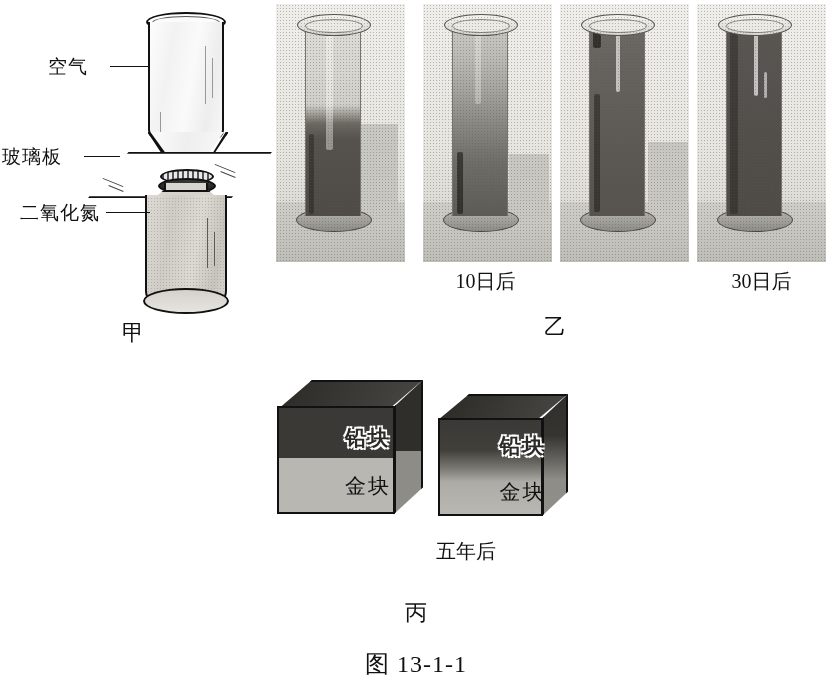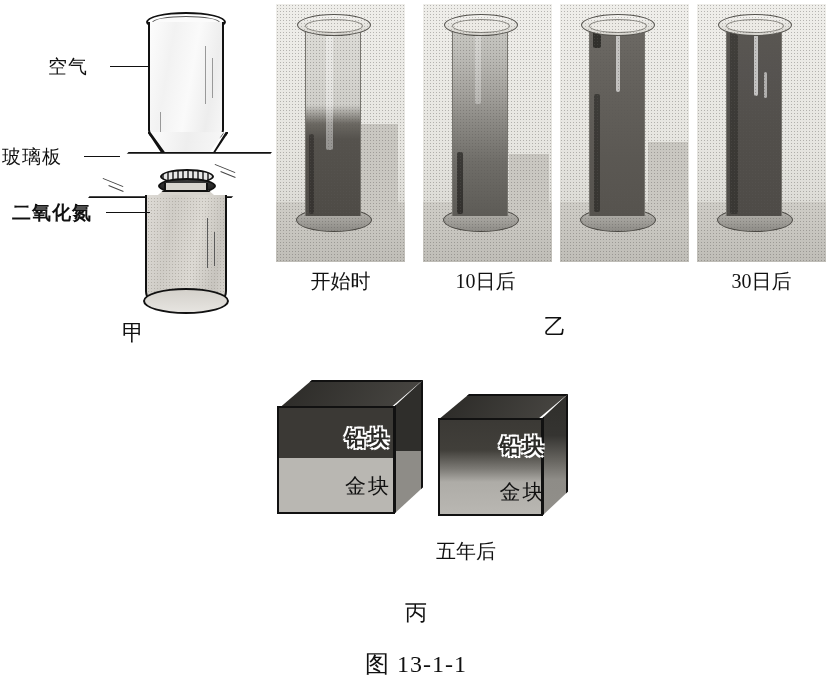--- a/index.html
+++ b/index.html
@@ -279,21 +279,21 @@
   <div class="lb-bottom"></div>
   <div class="lb-gloss" style="left:207px;top:218px;height:50px;"></div>
   <div class="lb-gloss" style="left:214px;top:232px;height:34px;"></div>
 
   <div class="lbl" style="left:48px;top:54px;">空气</div>
   <div class="leader" style="left:110px;top:66px;width:40px;"></div>
 
   <div class="lbl" style="left:2px;top:144px;">玻璃板</div>
   <div class="leader" style="left:84px;top:156px;width:36px;"></div>
 
-  <div class="lbl" style="left:12px;top:200px;font-weight:bold;">二氧化氮</div>
+  <div class="lbl" style="left:20px;top:200px;">二氧化氮</div>
   <div class="leader" style="left:106px;top:212px;width:44px;"></div>
 
   <div class="panel-letter" style="left:122px;top:318px;">甲</div>
 </div>
 
 <div class="fig" id="panel-yi">
 
   <div class="photo" style="left:4px;">
     <div class="bench"></div>
     <div class="shadowbox" style="left:82px;top:120px;height:96px;"></div>
@@ -302,21 +302,20 @@
       <div class="cyl-tube" style="left:29px;top:20px;width:56px;height:192px;
            background:linear-gradient(#dcdbd6 0%,#d6d5d0 26%,#cfcec9 42%,#6b6862 52%,#55524d 60%,#4e4b46 100%);">
         <div class="hl" style="left:20px;top:6px;width:7px;height:120px;opacity:.55;"></div>
         <div class="dk" style="left:3px;top:110px;width:5px;height:80px;opacity:.5;"></div>
       </div>
       <div class="cyl-rim" style="left:21px;top:10px;width:72px;height:20px;"></div>
       <div class="cyl-rim-in" style="left:29px;top:15px;width:56px;height:12px;"></div>
     </div>
     <div class="pnoise"></div>
   </div>
-  <div class="pcap" style="left:4px;">开始时</div>
 
   <div class="photo" style="left:151px;">
     <div class="bench"></div>
     <div class="shadowbox" style="left:86px;top:150px;height:64px;"></div>
     <div class="cyl">
       <div class="cyl-foot" style="left:20px;top:204px;width:74px;height:22px;"></div>
       <div class="cyl-tube" style="left:29px;top:20px;width:56px;height:192px;
            background:linear-gradient(#c9c8c3 0%,#bdbcb7 16%,#a6a49f 34%,#8a8883 52%,#6f6d68 72%,#5d5b56 100%);">
         <div class="hl" style="left:22px;top:10px;width:6px;height:70px;opacity:.40;"></div>
         <div class="dk" style="left:4px;top:128px;width:6px;height:62px;opacity:.75;"></div>

